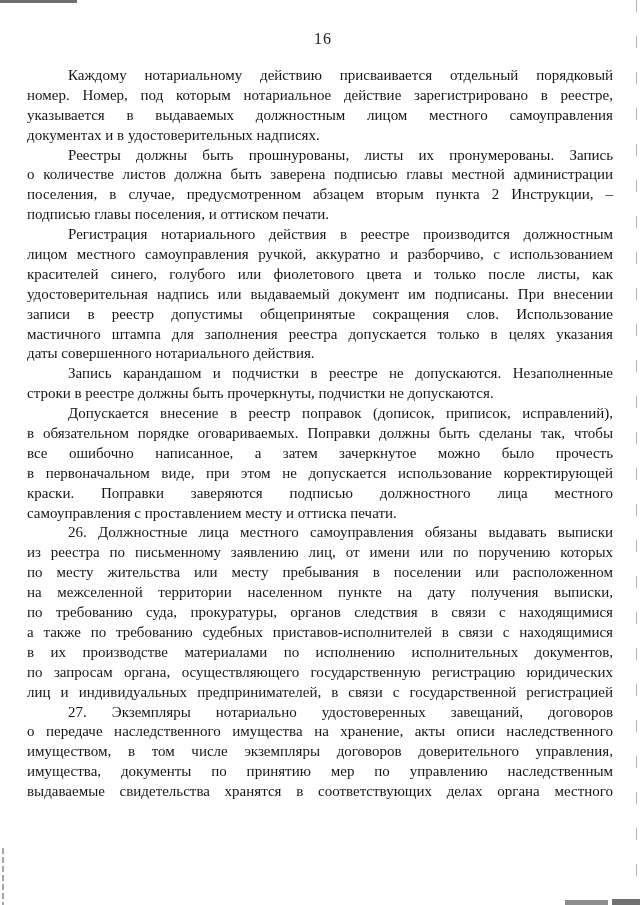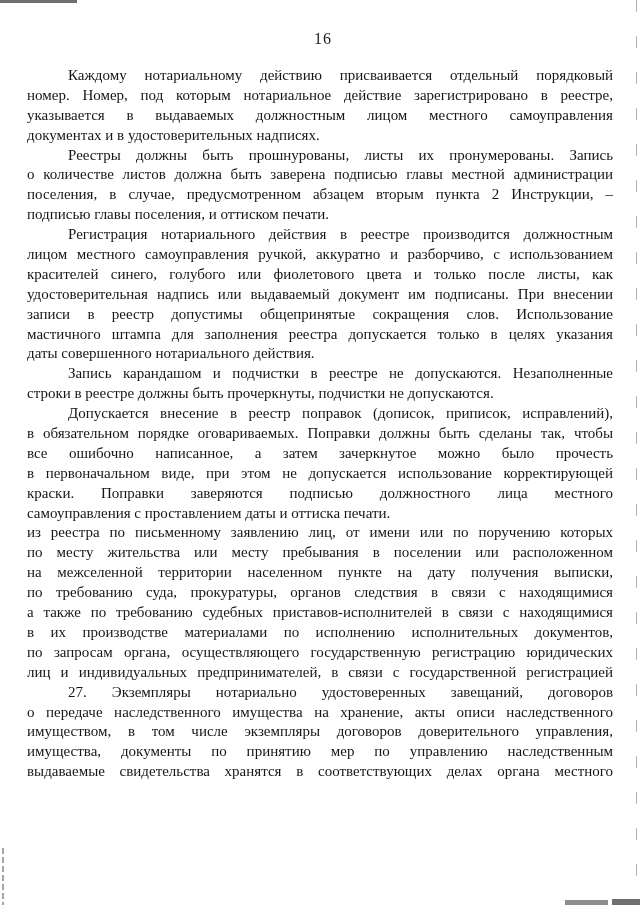--- a/index.html
+++ b/index.html
@@ -118,23 +118,24 @@
       <div class="paragraph">
         <div class="line first">Запись карандашом и подчистки в реестре не допускаются. Незаполненные</div>
         <div class="line last">строки в реестре должны быть прочеркнуты, подчистки не допускаются.</div>
       </div>
       <div class="paragraph">
         <div class="line first">Допускается внесение в реестр поправок (дописок, приписок, исправлений),</div>
         <div class="line">в обязательном порядке оговариваемых. Поправки должны быть сделаны так, чтобы</div>
         <div class="line">все ошибочно написанное, а затем зачеркнутое можно было прочесть</div>
         <div class="line">в первоначальном виде, при этом не допускается использование корректирующей</div>
         <div class="line">краски. Поправки заверяются подписью должностного лица местного</div>
-        <div class="line last">самоуправления с проставлением даты и оттиска печати.</div>
+        <div class="line last">самоуправления с проставлением месту и оттиска печати.</div>
       </div>
       <div class="paragraph">
+        <div class="line first">26. Должностные лица местного самоуправления обязаны выдавать выписки</div>
         <div class="line">из реестра по письменному заявлению лиц, от имени или по поручению которых</div>
         <div class="line">по месту жительства или месту пребывания в поселении или расположенном</div>
         <div class="line">на межселенной территории населенном пункте на дату получения выписки,</div>
         <div class="line">по требованию суда, прокуратуры, органов следствия в связи с находящимися</div>
         <div class="line">а также по требованию судебных приставов-исполнителей в связи с находящимися</div>
         <div class="line">в их производстве материалами по исполнению исполнительных документов,</div>
         <div class="line">по запросам органа, осуществляющего государственную регистрацию юридических</div>
         <div class="line">лиц и индивидуальных предпринимателей, в связи с государственной регистрацией</div>
       </div>
       <div class="paragraph">

